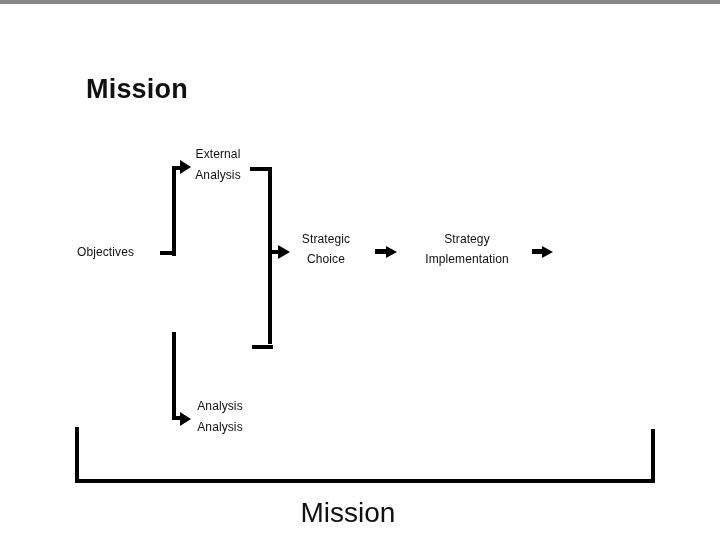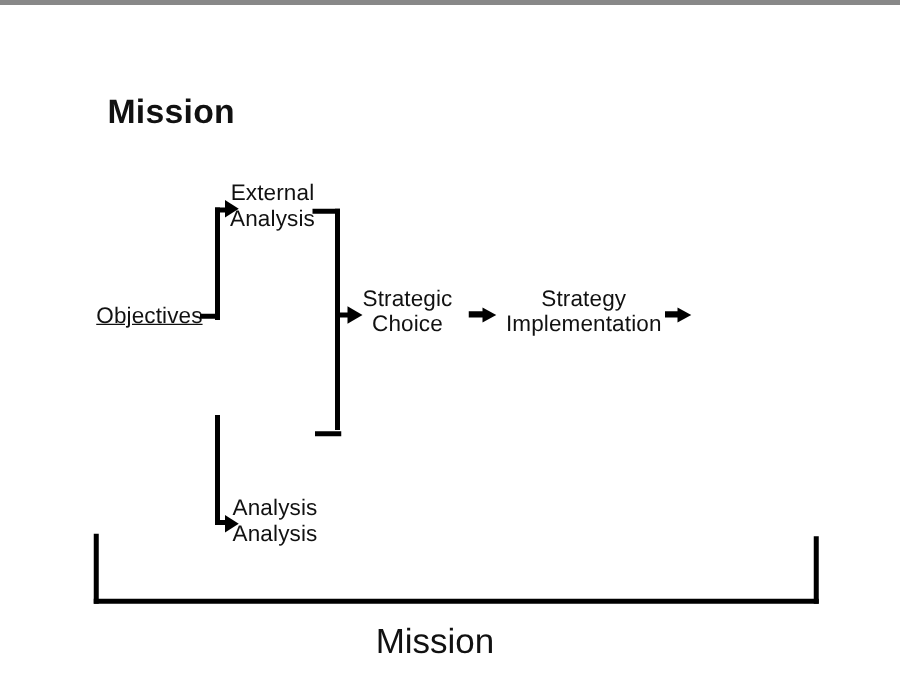--- a/index.html
+++ b/index.html
@@ -24,21 +24,21 @@
     letter-spacing:0.2px;
   }
   .bottom-title{
     position:absolute;left:288px;top:492px;width:120px;
     margin:0;
     font-size:28px;font-weight:400;line-height:34px;
     text-align:center;
   }
   .lbl{
     position:absolute;
-    font-size:18px;line-height:21px;
+    font-size:12px;line-height:21px;
     letter-spacing:0.1px;
     white-space:nowrap;
   }
   .lbl.center{text-align:center;}
   .vline{position:absolute;width:4px;background:var(--line);}
   .hline{position:absolute;height:4px;background:var(--line);}
   .hline.thick{height:5px;}
   .tri{
     position:absolute;width:0;height:0;
     border-top:7px solid transparent;
@@ -54,21 +54,21 @@
 <div class="slide">
 
   <h1 class="top-title">Mission</h1>
   <div class="bottom-title">Mission</div>
 
   <div class="lbl center" style="left:176px;top:140px;width:84px;">
     <div>External</div>
     <div>Analysis</div>
   </div>
 
-  <div class="lbl" style="left:77px;top:238px;text-decoration:underline;">Objectives</div>
+  <div class="lbl" style="left:77px;top:238px;">Objectives</div>
 
   <div class="lbl center" style="left:178px;top:392px;width:84px;">
     <div>Analysis</div>
     <div>Analysis</div>
   </div>
 
   <div class="lbl center" style="left:402px;top:225px;width:130px;line-height:20px;">
     <div>Strategy</div>
     <div>Implementation</div>
   </div>

